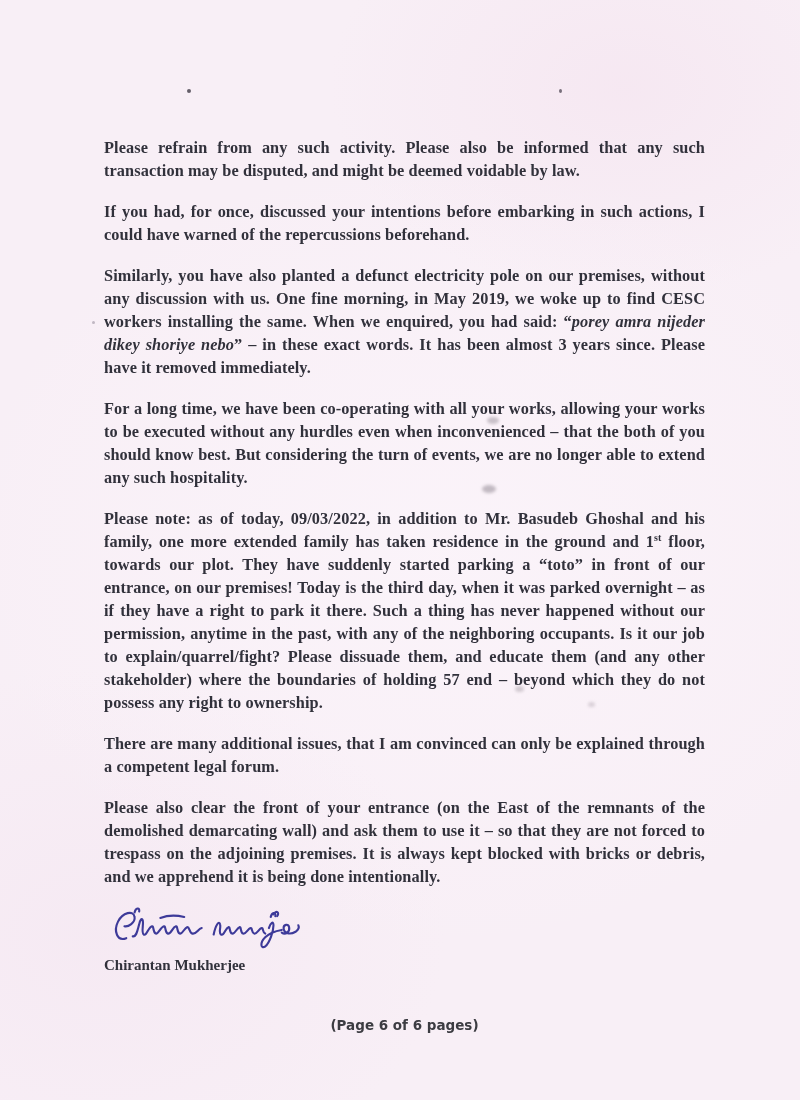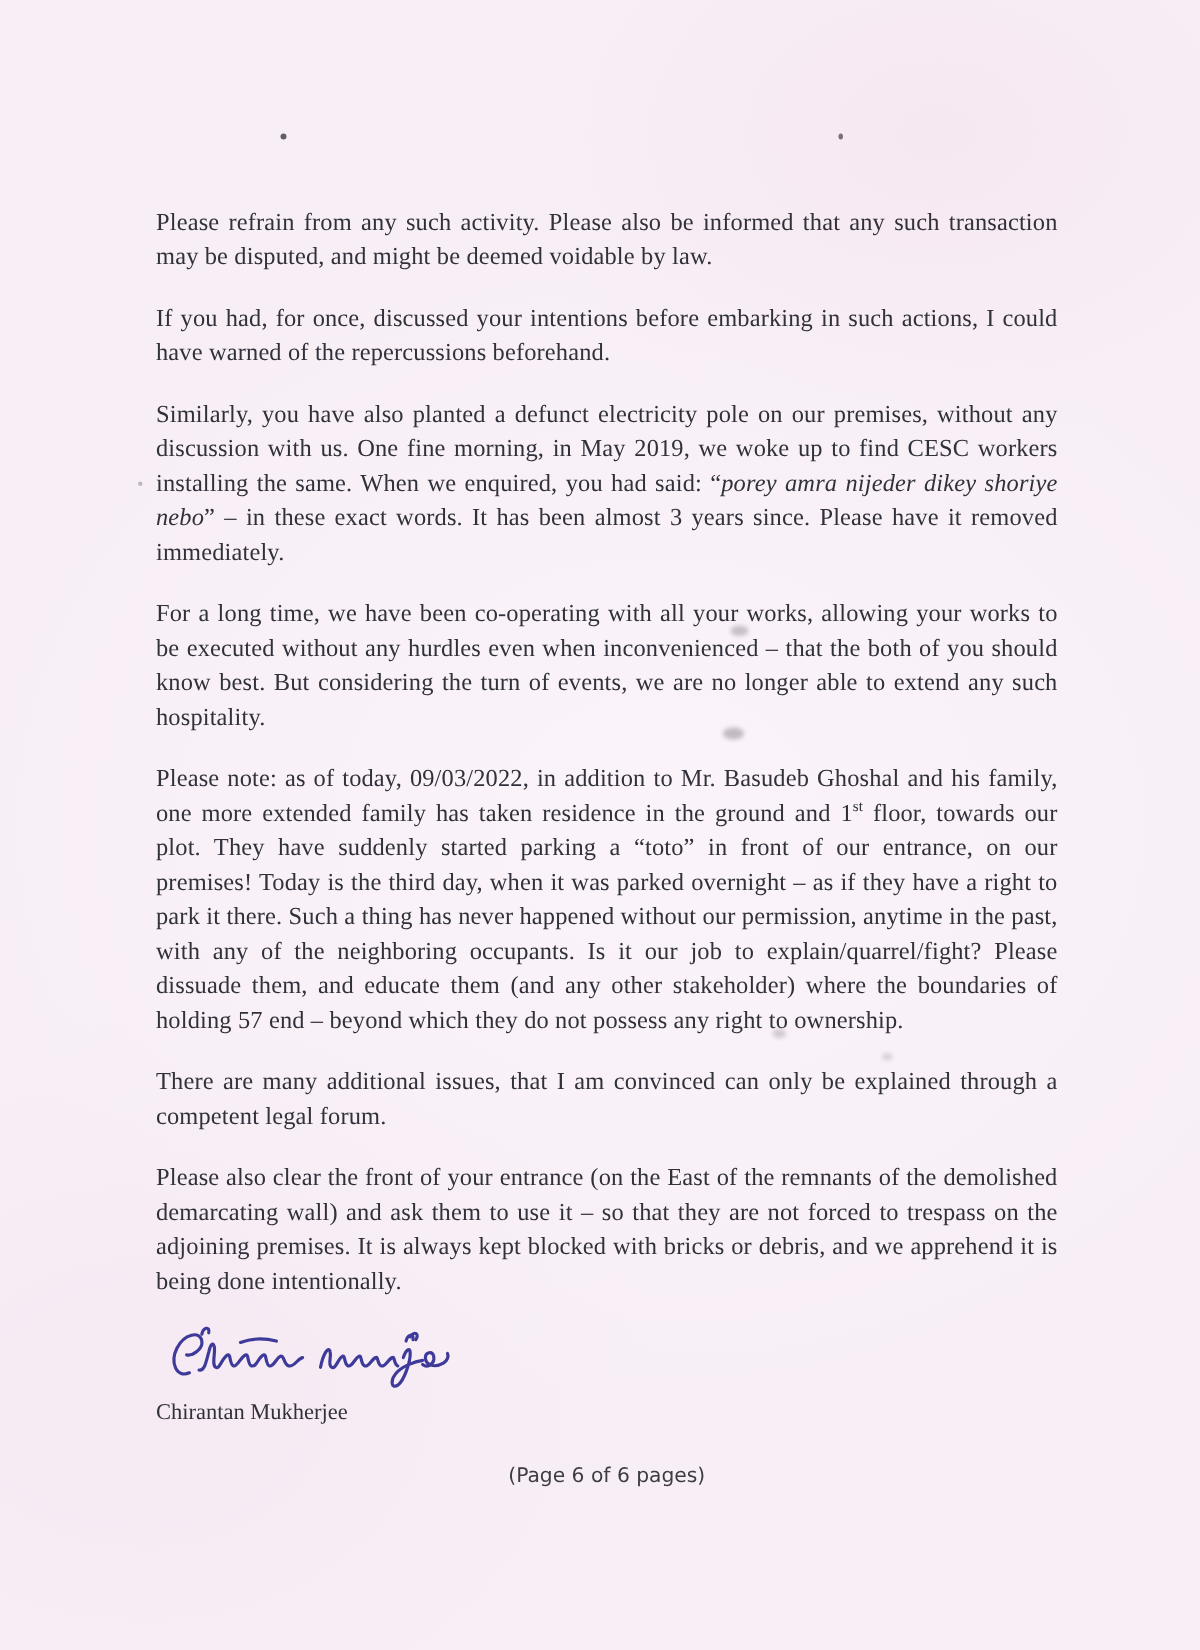--- a/index.html
+++ b/index.html
@@ -14,37 +14,37 @@
   .page{
     position:absolute;inset:0;
     background:
       radial-gradient(420px 300px at 78% 8%, rgba(244,226,238,.55), rgba(244,226,238,0) 70%),
       radial-gradient(500px 380px at 12% 85%, rgba(243,228,240,.5), rgba(243,228,240,0) 70%),
       radial-gradient(600px 500px at 55% 50%, rgba(251,244,250,.9), rgba(251,244,250,0) 80%),
       var(--paper,#f8eff6);
   }
   .content{
     position:absolute;
-    left:104px; top:136px; width:601px;
+    left:104px; top:136px; width:601px;font-weight:bold;
   }
   .content p{
     margin:0 0 18px 0;
     font-size:16.3px;
     line-height:23px;
     text-align:justify;
     text-justify:inter-word;
     letter-spacing:.1px;
   }
   .content p sup{font-size:10px;line-height:0;}
   .content p i{font-style:italic;}
   .closing{margin-bottom:4px !important;}
   .signature{display:block;margin:2px 0 2px 0;height:46px;width:212px;}
   .sender-line{font-size:15px;line-height:23px;}
   .footer{
-    margin-top:22px;
+    margin-top:40px;
     text-align:center;
     font-family:"DejaVu Sans","Liberation Sans",sans-serif;
     font-size:13.5px;
     color:#3c3c42;
   }
   
   .speck{position:absolute;border-radius:50%;}
   .speck-a{left:187px;top:89px;width:4px;height:4px;background:#4a4450;opacity:.85;}
   .speck-b{left:559px;top:89px;width:3px;height:4px;background:#57505c;opacity:.8;}
   .speck-c{left:92px;top:321px;width:3px;height:3px;background:#8a8090;opacity:.5;}

